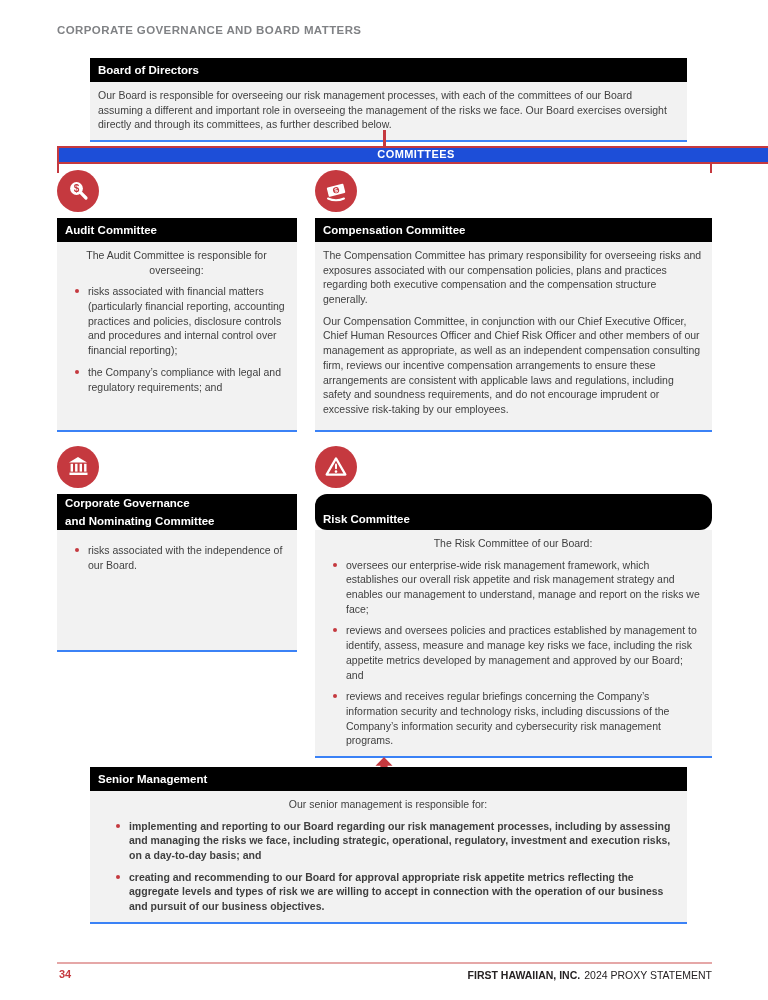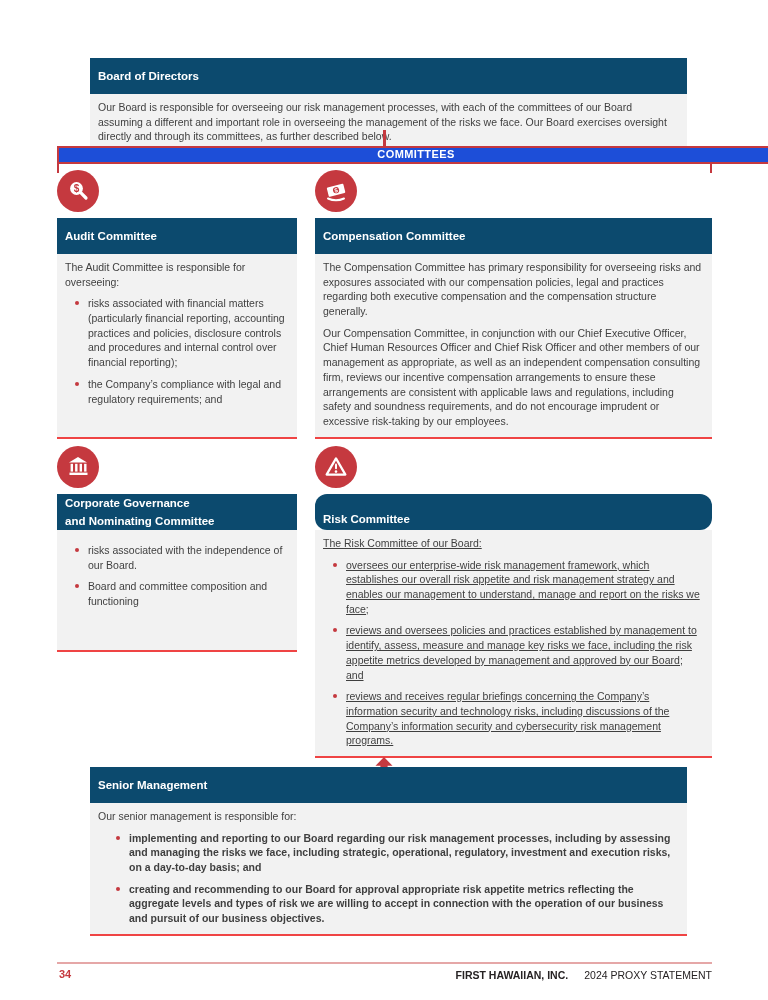--- a/index.html
+++ b/index.html
@@ -3,22 +3,22 @@
 <meta charset="utf-8">
 <style>
   * { margin:0; padding:0; box-sizing:border-box; }
   html,body { background:#ffffff; }
   body { font-family:"Liberation Sans", sans-serif; }
   .page { position:relative; width:768px; height:1000px; background:#fff; overflow:hidden; }
 
   .section-title { position:absolute; left:57px; top:24px; font-size:11.5px; font-weight:bold;
     color:#808285; letter-spacing:0.4px; }
 
-  .hdr { background:#0c4a6e; color:#fff; font-weight:bold; font-size:11.5px; padding:12px 8px; }
-  .gray-body { background:#f2f2f2; border-bottom:2px solid #ef4444; padding:6px 9px 8px 8px;
+  .hdr { background:#000000; color:#fff; font-weight:bold; font-size:11.5px; padding:6px 8px; }
+  .gray-body { background:#f2f2f2; border-bottom:2px solid #3b82f6; padding:6px 9px 8px 8px;
     font-size:10.5px; line-height:1.4; color:#3f3f3f; }
 
   .board-box { position:absolute; left:90px; top:58px; width:597px; }
 
   .vline { position:absolute; left:383px; top:130px; width:3px; height:16px; background:#c5393f; }
 
   .committees-bar { position:absolute; left:57px; top:146px; width:718px; height:18px;
     background:#1d4ed8; border:2px solid #c5393f; color:#fff; font-weight:bold; font-size:11px;
     letter-spacing:0.4px; text-align:center; line-height:13px; }
   .stub { position:absolute; top:164px; width:2px; height:9px; background:#c5393f; }
@@ -32,46 +32,47 @@
   .colB { width:397px; flex:none; }
   .col .gray-body { flex:1; }
 
   .icon-circle { width:42px; height:42px; border-radius:50%; background:#c5393f;
     display:flex; align-items:center; justify-content:center; margin-bottom:6px; flex:none; }
 
   .hdr-tall { height:36px; display:flex; flex-direction:column; justify-content:space-between;
     line-height:1.25; padding-top:2px; padding-bottom:2px; }
   .hdr-bottom { justify-content:flex-end; padding-bottom:4px;border-radius:12px; }
 
-  .intro { margin-bottom:2px; }
+  .intro { margin-bottom:2px;text-align:center; }
   ul.blist { list-style:none; }
   ul.blist li { position:relative; padding-left:13px; margin-left:10px; margin-top:7px; }
   .dot { position:absolute; left:0; top:5px; width:4px; height:4px; border-radius:50%;
     background:#c5393f; }
   .para { margin-top:7px; }
   .para:first-child { margin-top:0; }
 
   .gov-min { min-height:122px; }
-  .risk-min { min-height:224px;text-decoration:underline; }
+  .risk-min { min-height:224px; }
 
   .updown-arrow { position:absolute; left:375px; top:757px; }
 
   .senior-box { position:absolute; left:90px; top:767px; width:597px; }
   .senior-box ul.blist li { margin-left:18px;font-weight:bold; }
 
   .footer-rule { position:absolute; left:57px; top:962px; width:655px; height:2px; background:#e5a7a7; }
   .footer-page-num { position:absolute; left:59px; top:968px; font-size:11px; font-weight:bold; color:#c5393f; }
   .footer-right { position:absolute; right:56px; top:969px; font-size:10.5px; color:#262223; }
-  .footer-right .b { font-weight:bold; margin-right:16px; }
+  .footer-right .b { font-weight:bold; margin-right:4px; }
 </style>
 </head>
 <body>
 
 <div class="page">
 
+  <div class="section-title">CORPORATE GOVERNANCE AND BOARD MATTERS</div>
 
   <div class="board-box">
     <div class="hdr">Board of Directors</div>
     <div class="gray-body">Our Board is responsible for overseeing our risk management processes, with each of the committees of our Board assuming a different and important role in overseeing the management of the risks we face. Our Board exercises oversight directly and through its committees, as further described below.</div>
   </div>
 
   <div class="vline"></div>
 
   <div class="committees-bar">COMMITTEES</div>
   <div class="stub stub-l"></div>
@@ -103,21 +104,21 @@
           <g transform="rotate(-14 13 12)">
             <rect x="4.5" y="7.5" width="17" height="9.5" rx="1" fill="#ffffff"></rect>
             <circle cx="13" cy="12.2" r="3.1" fill="#c5393f"></circle>
             <text x="13" y="14.4" text-anchor="middle" font-size="6" font-weight="bold" fill="#ffffff" font-family="Liberation Sans, sans-serif">$</text>
           </g>
           <path d="M5 20.5 Q13 24 21 20.5" stroke="#ffffff" stroke-width="2" fill="none" stroke-linecap="round"></path>
         </svg>
       </div>
       <div class="hdr">Compensation Committee</div>
       <div class="gray-body">
-        <div class="para">The Compensation Committee has primary responsibility for overseeing risks and exposures associated with our compensation policies, legal and practices regarding both executive compensation and the compensation structure generally.</div>
+        <div class="para">The Compensation Committee has primary responsibility for overseeing risks and exposures associated with our compensation policies, plans and practices regarding both executive compensation and the compensation structure generally.</div>
         <div class="para">Our Compensation Committee, in conjunction with our Chief Executive Officer, Chief Human Resources Officer and Chief Risk Officer and other members of our management as appropriate, as well as an independent compensation consulting firm, reviews our incentive compensation arrangements to ensure these arrangements are consistent with applicable laws and regulations, including safety and soundness requirements, and do not encourage imprudent or excessive risk-taking by our employees.</div>
       </div>
     </div>
   </div>
 
   <div class="row row2">
 
     <div class="col colA">
       <div class="icon-circle">
         <svg width="26" height="26" viewBox="0 0 26 26">
@@ -129,21 +130,20 @@
           <rect x="4.5" y="18.6" width="18" height="2.4" fill="#ffffff"></rect>
         </svg>
       </div>
       <div class="hdr hdr-tall">
         <div>Corporate Governance</div>
         <div>and Nominating Committee</div>
       </div>
       <div class="gray-body gov-min">
         <ul class="blist">
           <li><span class="dot"></span><span>risks associated with the independence of our Board.</span></li>
-          <li><span class="dot"></span><span>Board and committee composition and functioning</span></li>
         </ul>
       </div>
     </div>
 
     <div class="col colB">
       <div class="icon-circle">
         <svg width="26" height="26" viewBox="0 0 26 26">
           <path d="M13 4.4 L22.4 20.6 H3.6 Z" fill="none" stroke="#ffffff" stroke-width="2.2" stroke-linejoin="round"></path>
           <rect x="12" y="9.6" width="2" height="5.6" rx="1" fill="#ffffff"></rect>
           <circle cx="13" cy="17.6" r="1.3" fill="#ffffff"></circle>

